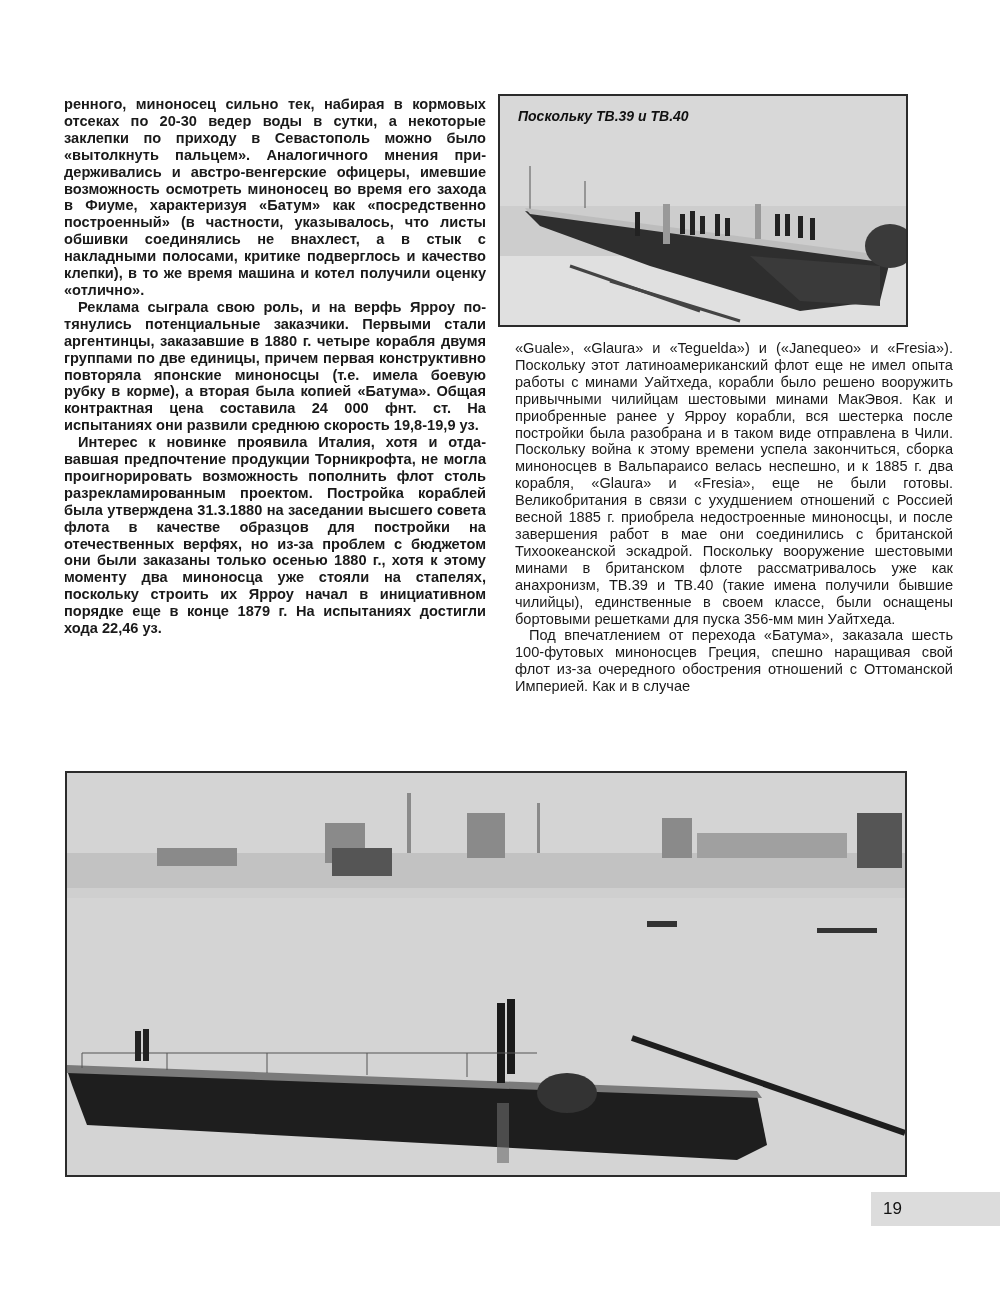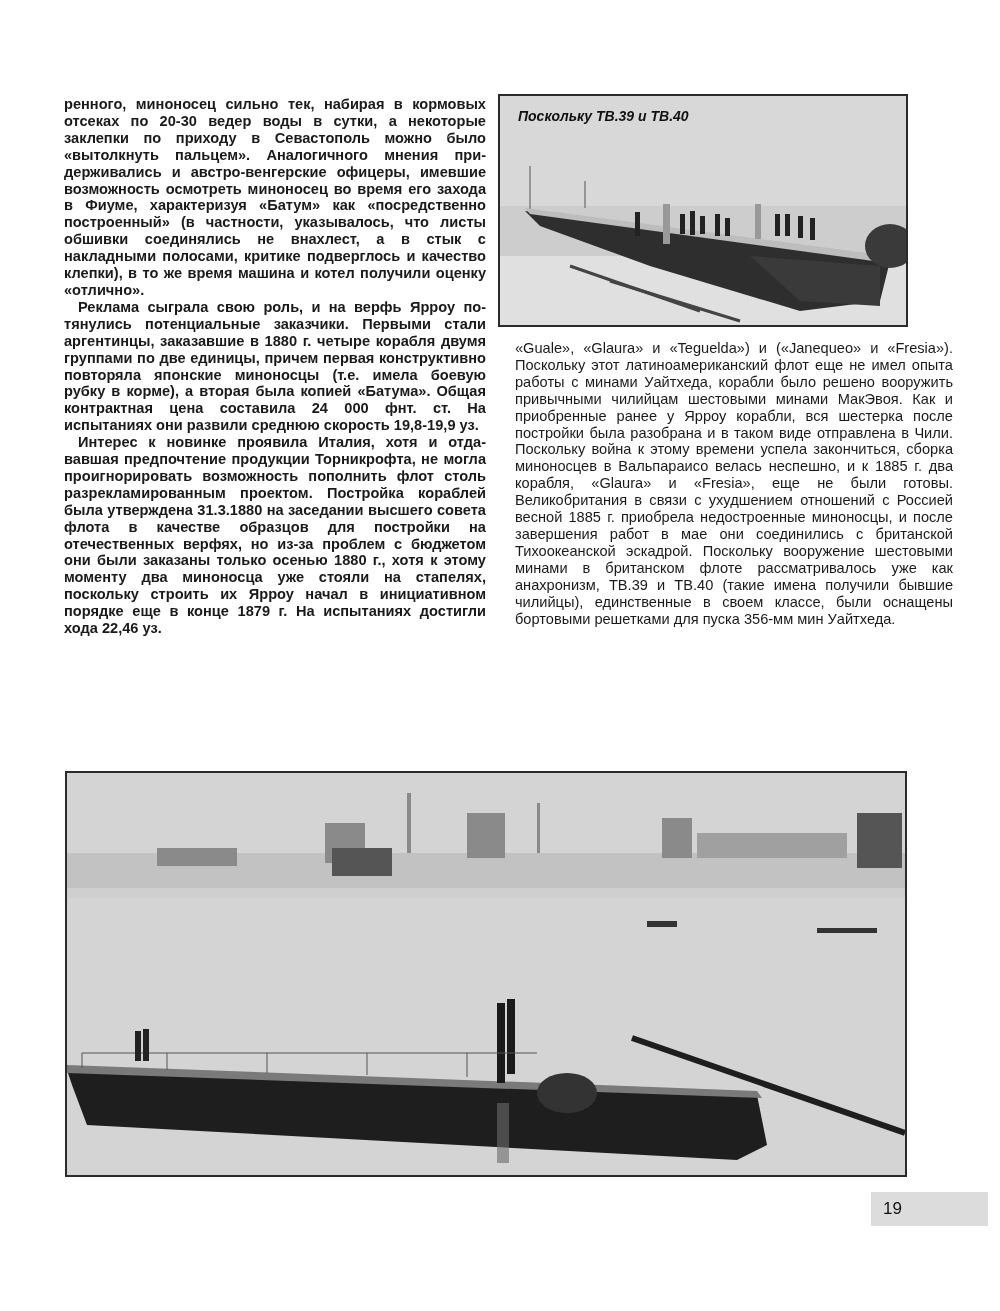--- a/index.html
+++ b/index.html
@@ -11,21 +11,21 @@
   .col p.ind { text-indent: 14px; }
   .col-left { left: 64px; top: 96px; width: 422px; font-weight: bold; }
   .col-right-lower { left: 480px; top: 340px; width: 438px; margin-left: 35px; }
   .photo { position: absolute; border: 2px solid #2b2b2b; box-sizing: border-box; overflow: hidden; }
   .photo-top { left: 498px; top: 94px; width: 410px; height: 233px;
                background: linear-gradient(180deg, #dcdcdc 0%, #cfcfcf 45%, #bdbdbd 60%, #d6d6d6 100%); }
   .photo-bottom { left: 65px; top: 771px; width: 842px; height: 406px;
                   background: linear-gradient(180deg, #e3e3e3 0%, #d8d8d8 15%, #c9c9c9 23%, #d6d6d6 30%, #d2d2d2 100%); }
   .caption { position: absolute; left: 18px; top: 12px; font-weight: bold; font-style: italic;
              font-size: 14px; color: #111; }
-  .page-num-box { position: absolute; left: 871px; top: 1192px; width: 117px; height: 34px;
+  .page-num-box { position: absolute; left: 871px; top: 1192px; width: 129px; height: 34px;
                   background: #dcdcdc; }
   .page-num { position: absolute; left: 12px; top: 7px; font-size: 17px; color: #111; }
   svg { display: block; }
 </style>
 </head>
 <body>
 
 <div class="col col-left">
   <p>ренного, миноносец сильно тек, набирая в кормовых отсеках по 20-30 ведер воды в сутки, а некоторые заклепки по приходу в Севастополь можно было «вытолкнуть пальцем». Аналогичного мнения при­держивались и австро-венгерские офицеры, имев­шие возможность осмотреть миноносец во время его захода в Фиуме, характеризуя «Батум» как «по­средственно построенный» (в частности, указыва­лось, что листы обшивки соединялись не внахлест, а в стык с накладными полосами, критике подверг­лось и качество клепки), в то же время машина и ко­тел получили оценку «отлично».</p>
   <p class="ind">Реклама сыграла свою роль, и на верфь Ярроу по­тянулись потенциальные заказчики. Первыми стали аргентинцы, заказавшие в 1880 г. четыре корабля двумя группами по две единицы, причем первая конструктивно повторяла японские миноносцы (т.е. имела боевую рубку в корме), а вторая была копией «Батума». Общая контрактная цена составила 24 000 фнт. ст. На испытаниях они развили среднюю ско­рость 19,8-19,9 уз.</p>
@@ -67,20 +67,21 @@
       <line x1="110" y1="185" x2="240" y2="225"></line>
     </g>
 
     <ellipse cx="390" cy="150" rx="25" ry="22" fill="#3a3a3a"></ellipse>
   </svg>
   <div class="caption">Поскольку TB.39 и TB.40</div>
 </div>
 
 <div class="col col-right-lower">
   <p>«Guale», «Glaura» и «Teguelda») и («Janequeo» и «Fresia»). Поскольку этот латиноамериканский флот еще не имел опыта работы с минами Уайтхеда, ко­рабли было решено вооружить привычными чилий­цам шестовыми минами МакЭвоя. Как и приобренные ранее у Ярроу корабли, вся шестерка после построй­ки была разобрана и в таком виде отправлена в Чили. Поскольку война к этому времени успела закончить­ся, сборка миноносцев в Вальпараисо велась не­спешно, и к 1885 г. два корабля, «Glaura» и «Fresia», еще не были готовы. Великобритания в связи с ухуд­шением отношений с Россией весной 1885 г. приоб­рела недостроенные миноносцы, и после завершения работ в мае они соединились с британской Тихооке­анской эскадрой. Поскольку вооружение шестовыми минами в британском флоте рассматривалось уже как анахронизм, TB.39 и TB.40 (такие имена получили бывшие чилийцы), единственные в своем классе, бы­ли оснащены бортовыми решетками для пуска 356-мм мин Уайтхеда.</p>
+  <p class="ind">Под впечатлением от перехода «Батума», заказала шесть 100-футовых миноносцев Греция, спешно на­ращивая свой флот из-за очередного обострения отношений с Оттоманской Империей. Как и в случае</p>
 </div>
 
 <div class="photo photo-bottom">
   <svg width="838" height="402" viewBox="0 0 838 402">
     <rect x="0" y="0" width="838" height="402" fill="#d4d4d4"></rect>
 
     <rect x="0" y="80" width="838" height="40" fill="#c2c2c2"></rect>
     <rect x="0" y="115" width="838" height="10" fill="#cfcfcf"></rect>
 
     <g fill="#8a8a8a">

